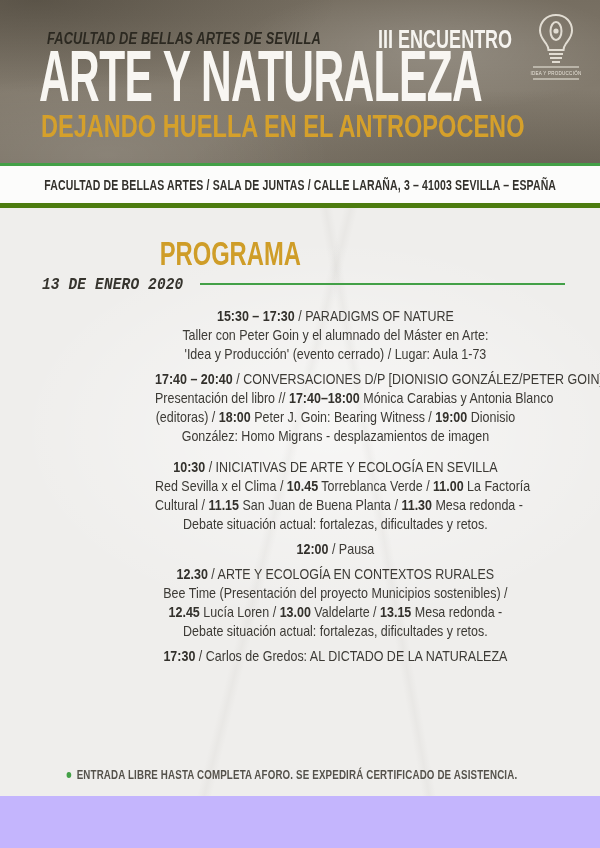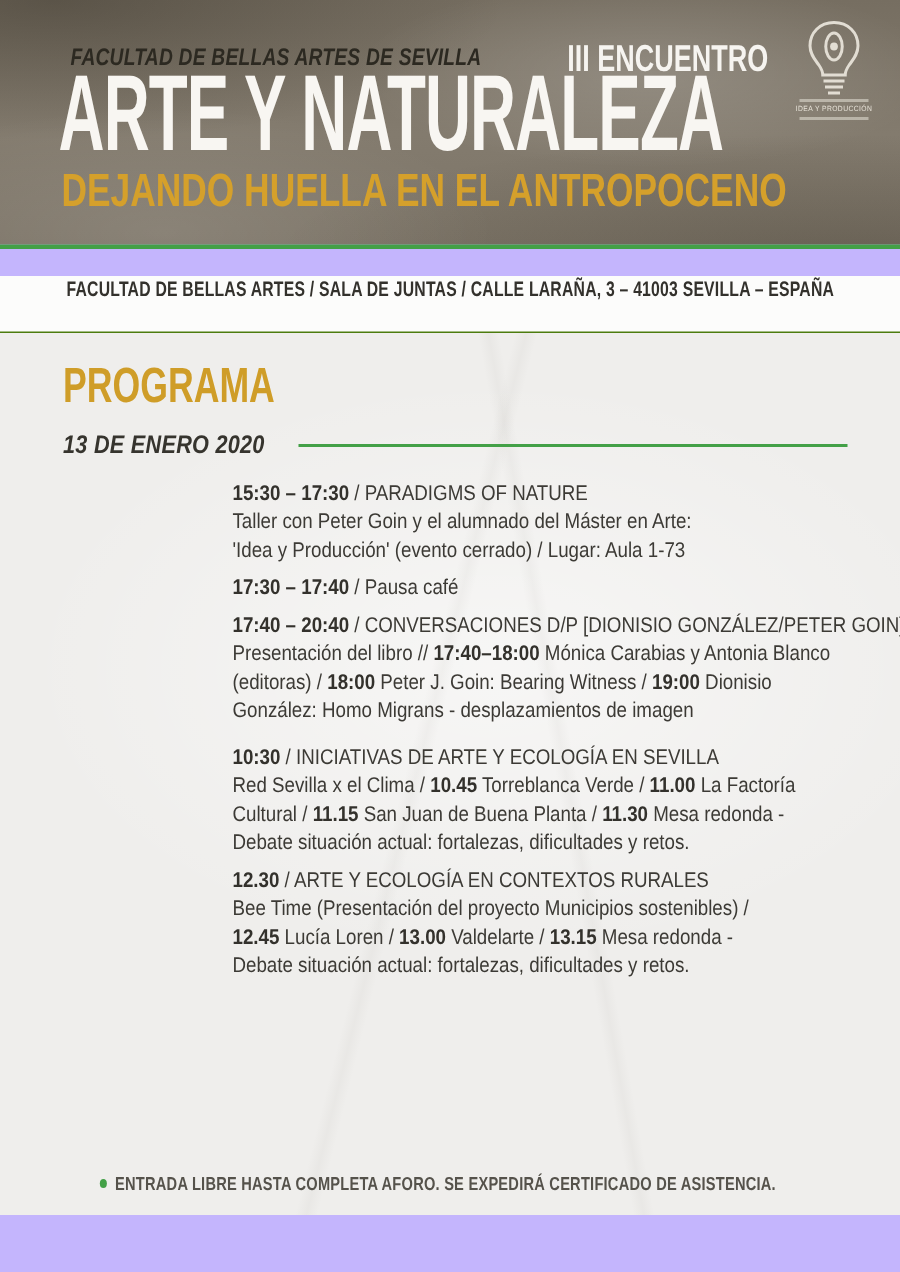--- a/index.html
+++ b/index.html
@@ -40,47 +40,48 @@
     position:absolute;left:41px;top:110px;
     font-size:31px;line-height:34px;font-weight:700;color:#d5a02b;
     white-space:nowrap;transform:scaleX(.76);transform-origin:left top;
   }
   .logo{position:absolute;right:13px;top:12px;width:62px;text-align:center;color:#e4dfd6;}
   .logo svg{display:block;margin:0 auto;}
   .logo-bar{height:2px;margin:2px 8px 0 8px;background:rgba(230,225,215,.55);}
   .logo-cap{font-size:5px;letter-spacing:.3px;margin-top:2px;color:#e8e3d9;white-space:nowrap;transform:scaleX(.9);transform-origin:center;}
   
   .venue{
-    width:600px;height:37px;background:#fcfcfb;border-bottom:1px solid #4d7c0f;
-    display:flex;align-items:flex-start;justify-content:center;margin-top:18px;
+    width:600px;height:37px;background:#fcfcfb;border-bottom:5px solid #4d7c0f;
+    display:flex;align-items:center;justify-content:center;
   }
   .venue span{
     font-size:14px;font-weight:700;color:#33312c;white-space:nowrap;
     transform:scaleX(.75);transform-origin:center;letter-spacing:.2px;
   }
   
   .bodyarea{
     position:relative;width:600px;height:588px;box-sizing:border-box;
-    padding:18px 35px 0 42px;
+    padding:29px 35px 0 42px;
     background:#efeeec;
+    text-align:center;
   }
   .bodyarea::before{
     content:"";position:absolute;inset:0;pointer-events:none;
     background:
       linear-gradient(104deg, transparent 46%, rgba(120,115,105,.05) 47%, transparent 48%),
       linear-gradient(80deg, transparent 60%, rgba(120,115,105,.05) 61%, transparent 62%),
       radial-gradient(ellipse 420px 260px at 55% 38%, rgba(255,255,255,.5), transparent 75%);
   }
   .programa{
     margin:0;height:36px;
     font-size:33px;line-height:34px;font-weight:700;color:#cf9d28;
     white-space:nowrap;transform:scaleX(.72);transform-origin:left top;
   }
   .day{position:relative;}
-  .day-head{display:flex;align-items:center;margin-top:10px;height:22px;}
+  .day-head{display:flex;align-items:center;margin-top:0;height:22px;font-family:Liberation Mono, monospace;}
   .day-date{
     margin:0;font-size:17px;font-weight:700;font-style:italic;color:#36342e;
     white-space:nowrap;transform:scaleX(.85);transform-origin:left center;letter-spacing:.2px;
   }
   .day-rule{flex:1;height:2px;background:#43a047;margin-left:-8px;}
   .day-date{min-width:165px;}
   .entries{margin:12px 0 0 113px;}
   .entry{margin:0 0 6px 0;}
   .line{
     font-size:14.2px;line-height:19px;color:#3c3a35;
@@ -139,43 +140,46 @@
             <h3 class="day-date">13 DE ENERO 2020</h3>
             <div class="day-rule"></div>
           </div>
           <div class="entries">
             <div class="entry">
               <div class="line"><span class="b">15:30 – 17:30</span><span> / PARADIGMS OF NATURE</span></div>
               <div class="line"><span>Taller con Peter Goin y el alumnado del Máster en Arte:</span></div>
               <div class="line"><span>'Idea y Producción' (evento cerrado) / Lugar: Aula 1-73</span></div>
             </div>
             <div class="entry">
-              <div class="line"><span class="b">17:30 – 17:40</span><span> / Pausa café</span></div>
-            </div>
-            <div class="entry">
               <div class="line"><span class="b">17:40 – 20:40</span><span> / CONVERSACIONES D/P [DIONISIO GONZÁLEZ/PETER GOIN]</span></div>
               <div class="line"><span>Presentación del libro // </span><span class="b">17:40–18:00</span><span> Mónica Carabias y Antonia Blanco</span></div>
               <div class="line"><span>(editoras) / </span><span class="b">18:00</span><span> Peter J. Goin: Bearing Witness / </span><span class="b">19:00</span><span> Dionisio</span></div>
               <div class="line"><span>González: Homo Migrans - desplazamientos de imagen</span></div>
             </div>
           </div>
         </section>
         <section class="day">
           <div class="entries">
             <div class="entry">
               <div class="line"><span class="b">10:30</span><span> / INICIATIVAS DE ARTE Y ECOLOGÍA EN SEVILLA</span></div>
               <div class="line"><span>Red Sevilla x el Clima / </span><span class="b">10.45</span><span> Torreblanca Verde / </span><span class="b">11.00</span><span> La Factoría</span></div>
               <div class="line"><span>Cultural / </span><span class="b">11.15</span><span> San Juan de Buena Planta / </span><span class="b">11.30</span><span> Mesa redonda -</span></div>
               <div class="line"><span>Debate situación actual: fortalezas, dificultades y retos.</span></div>
             </div>
             <div class="entry">
+              <div class="line"><span class="b">12:00</span><span> / Pausa</span></div>
+            </div>
+            <div class="entry">
               <div class="line"><span class="b">12.30</span><span> / ARTE Y ECOLOGÍA EN CONTEXTOS RURALES</span></div>
               <div class="line"><span>Bee Time (Presentación del proyecto Municipios sostenibles)  /</span></div>
               <div class="line"><span class="b">12.45</span><span> Lucía Loren / </span><span class="b">13.00</span><span> Valdelarte / </span><span class="b">13.15</span><span> Mesa redonda -</span></div>
               <div class="line"><span>Debate situación actual: fortalezas, dificultades y retos.</span></div>
+            </div>
+            <div class="entry">
+              <div class="line"><span class="b">17:30</span><span> / Carlos de Gredos: AL DICTADO DE LA NATURALEZA</span></div>
             </div>
           </div>
         </section>
       </div>
 
     <div class="footer">
       <span class="inner">
         <span class="dot"></span>
         <span>ENTRADA LIBRE HASTA COMPLETA AFORO. SE EXPEDIRÁ CERTIFICADO DE ASISTENCIA.</span>
       </span>

